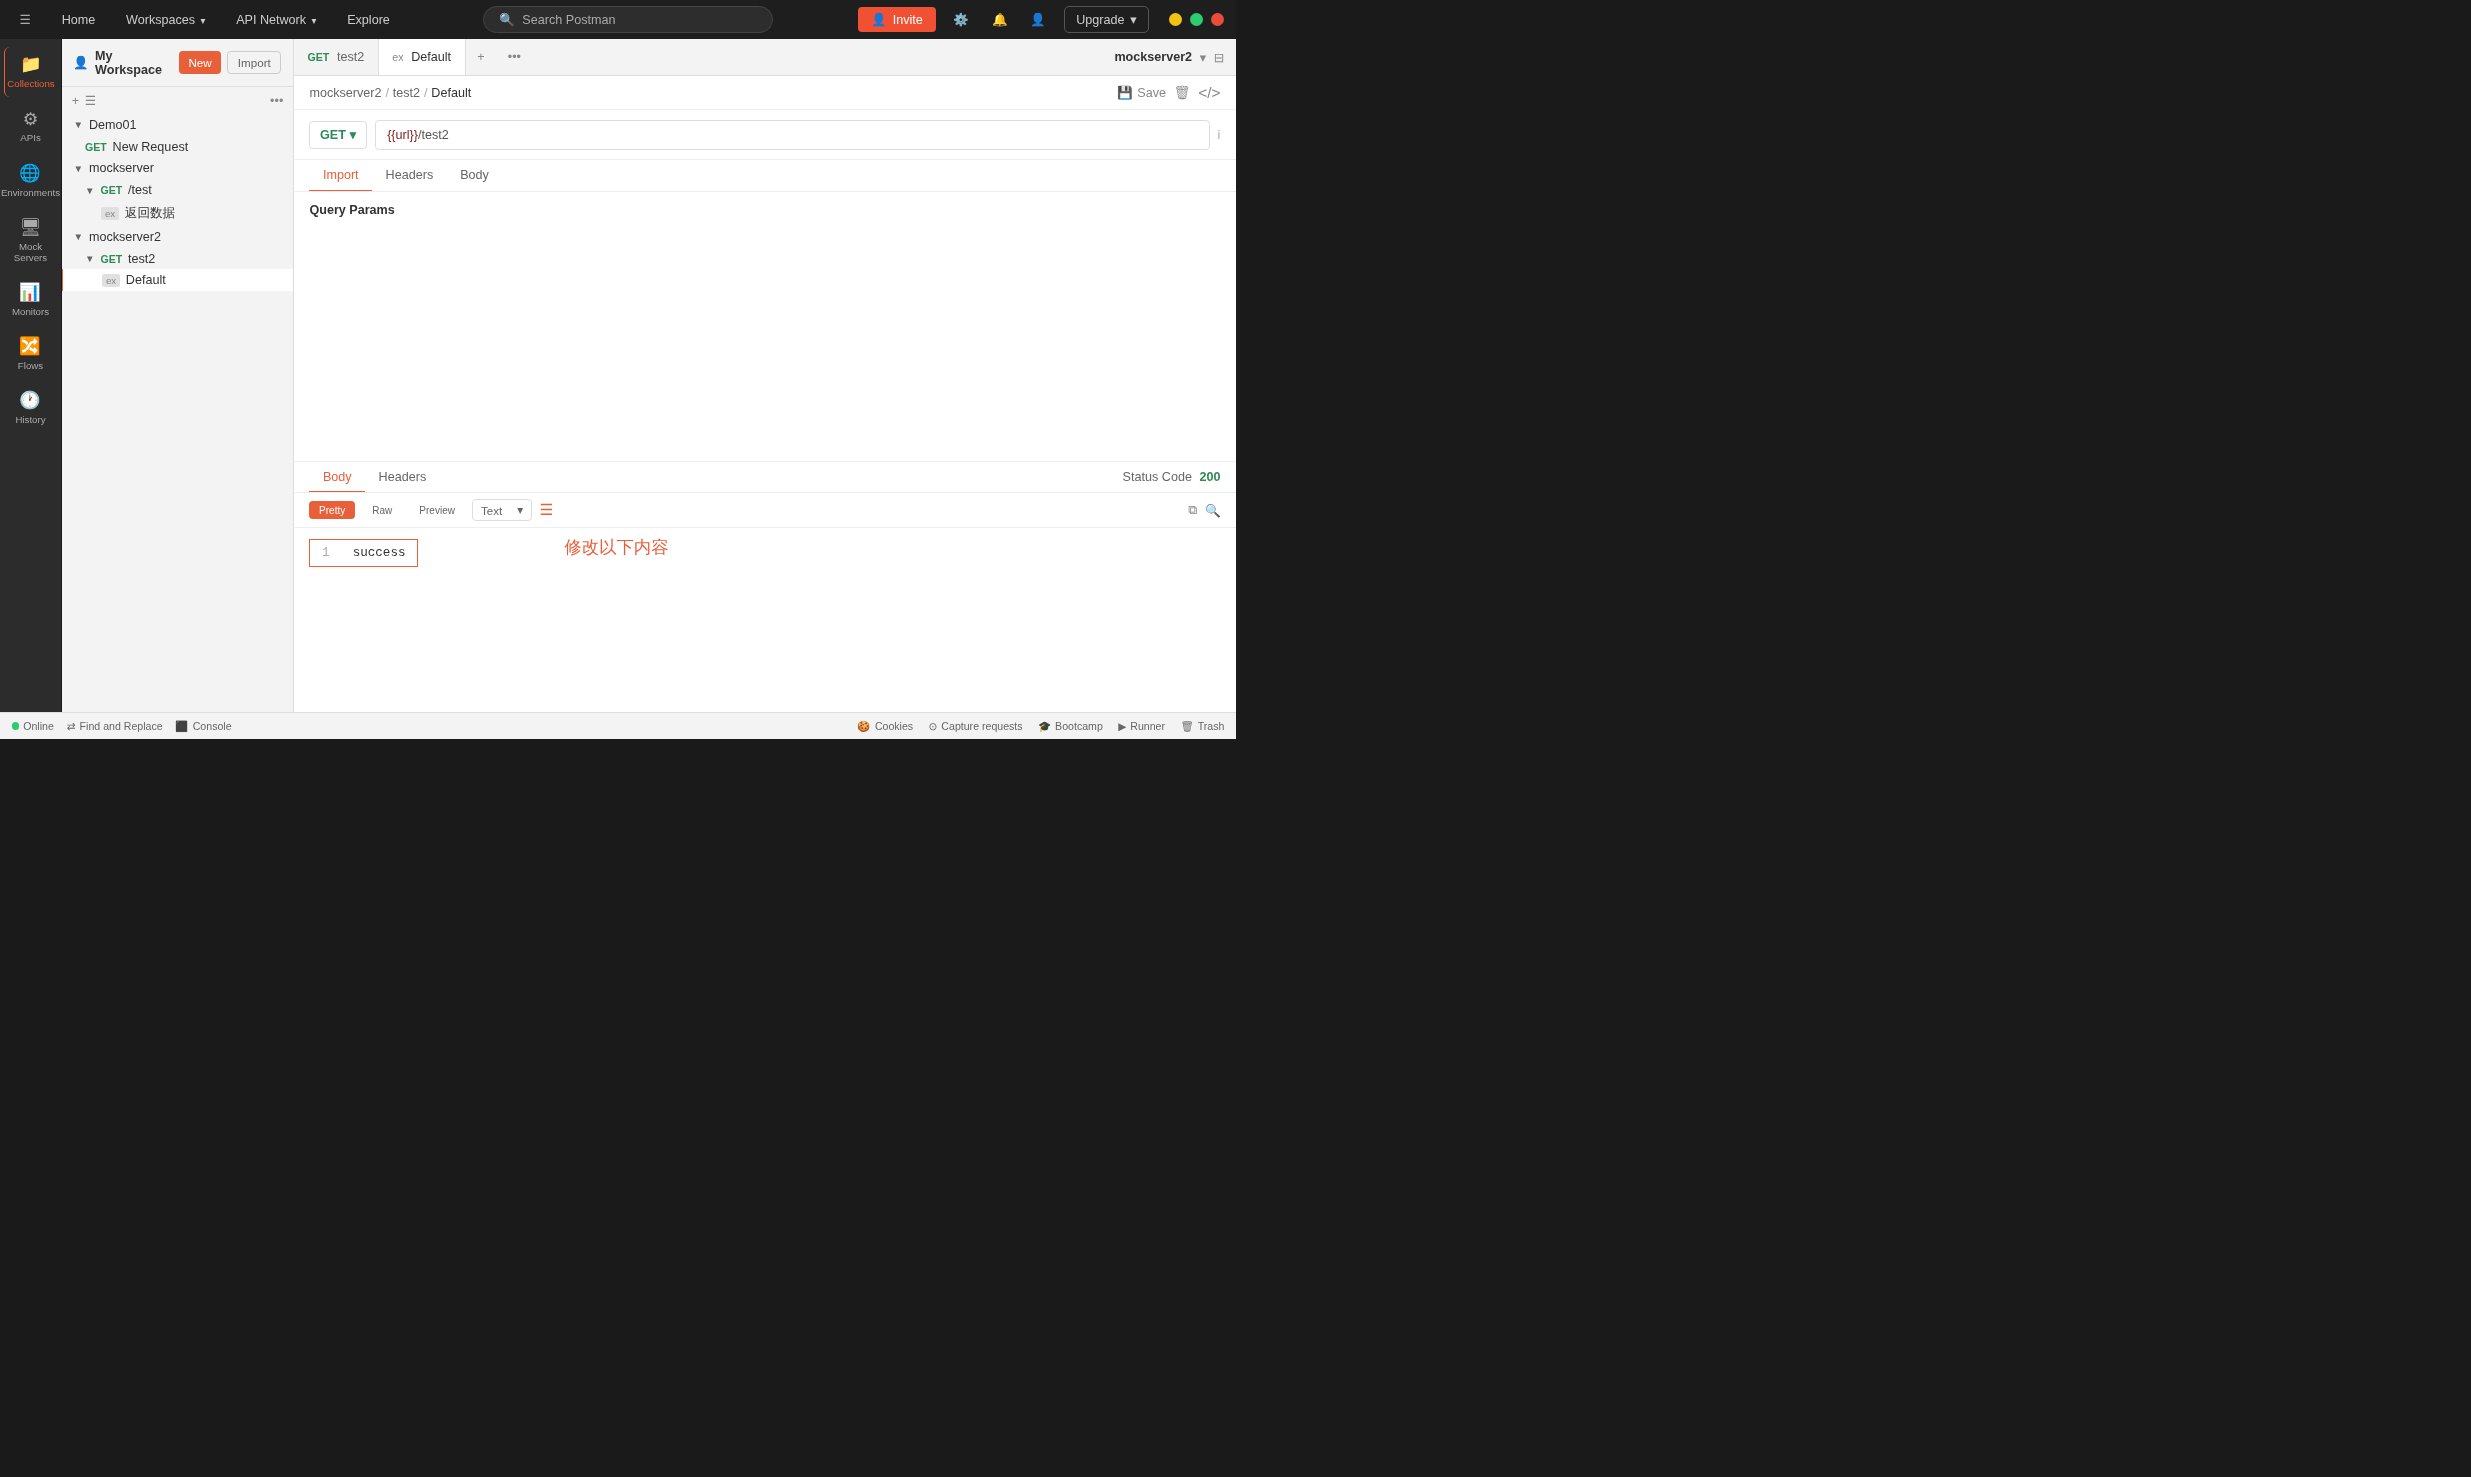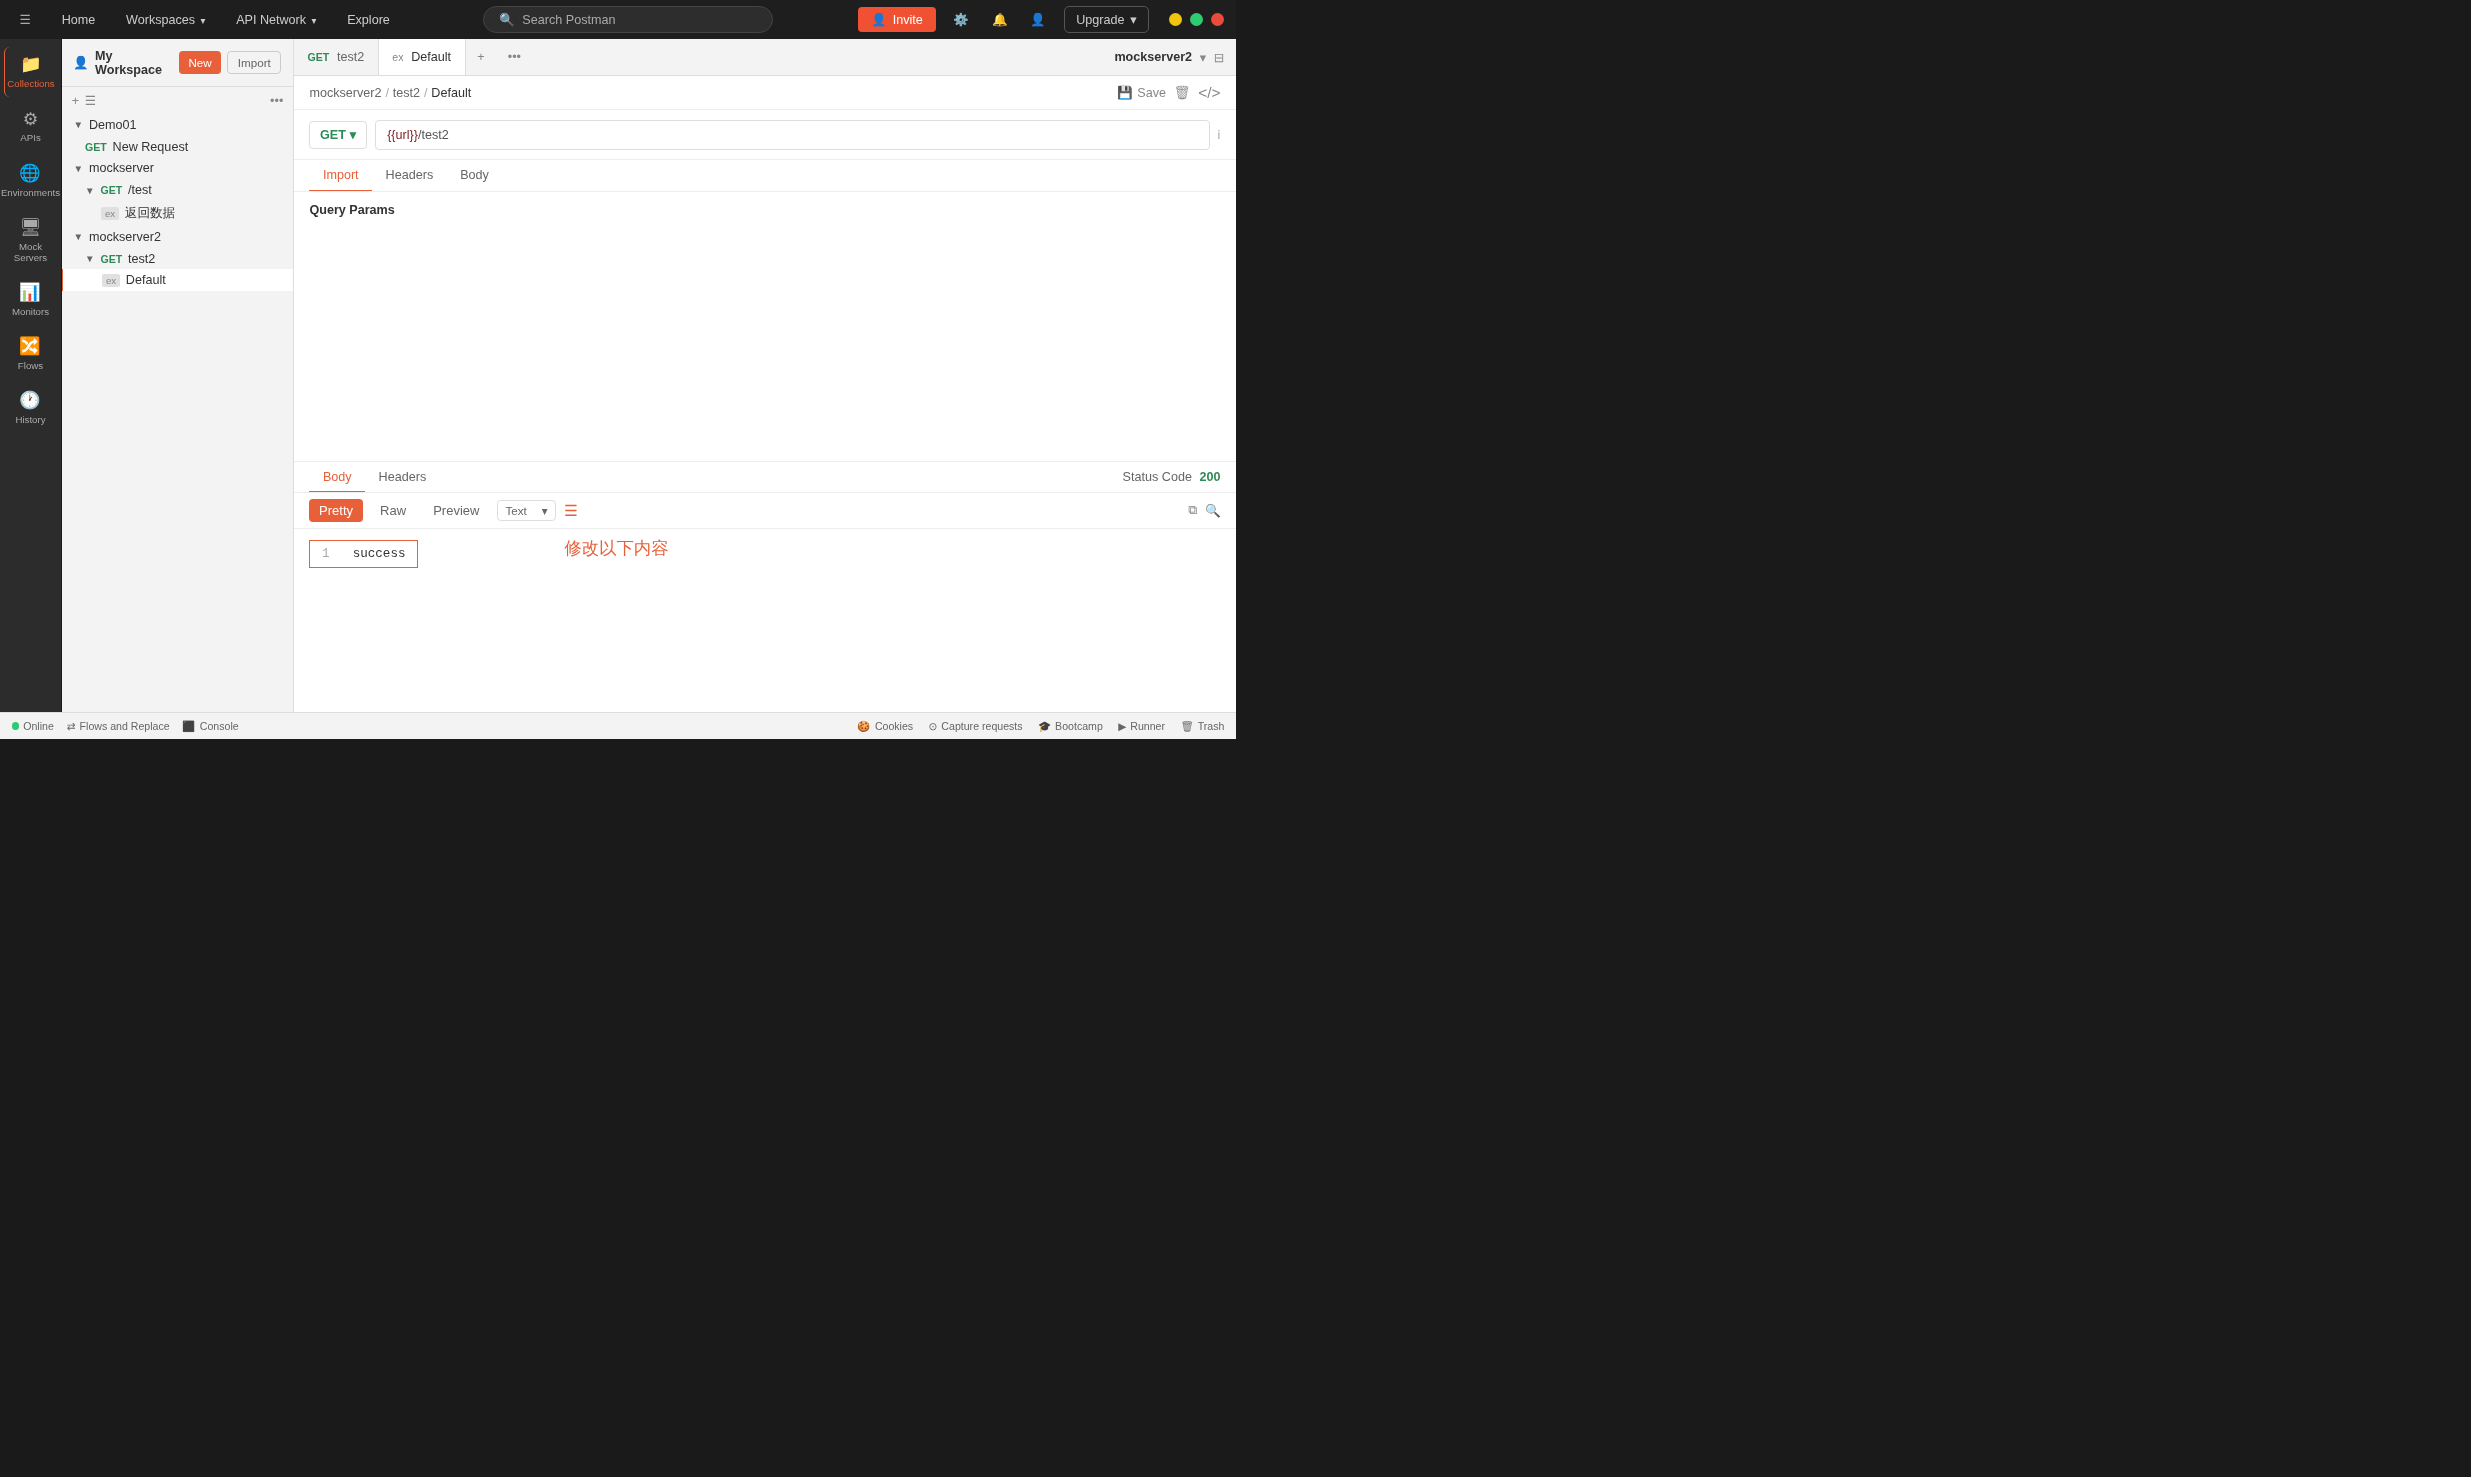--- a/index.html
+++ b/index.html
@@ -95,21 +95,21 @@
     .params-table .bulk-edit { color: #e8603a; cursor: pointer; font-size: 12.6px; }
 
     
     .response-section { height: 251px; display: flex; flex-direction: column; border-top: 1px solid #eee; flex-shrink: 0; }
     .resp-header { display: flex; align-items: center; padding: 0 15.4px; border-bottom: 1px solid #eee; gap: 0; }
     .resp-tab { padding: 7.7px 13.5px; cursor: pointer; color: #666; font-size: 12.6px; border-bottom: 1.9px solid transparent; }
     .resp-tab.active { color: #e8603a; border-bottom: 1.9px solid #e8603a; }
     .resp-status { margin-left: auto; display: flex; align-items: center; gap: 7.7px; color: #666; font-size: 12.6px; }
     .status-code { color: #2e8b57; font-weight: 600; }
     .resp-toolbar { display: flex; align-items: center; padding: 5.8px 15.4px; gap: 7.7px; border-bottom: 1px solid #eee; }
-    .resp-format-btn { padding: 3.9px 9.7px; border-radius: 3.9px; font-size: 13px; cursor: pointer; border: none; background: transparent; color: #666; }
+    .resp-format-btn { padding: 3.9px 9.7px; border-radius: 3.9px; font-size: 10px; cursor: pointer; border: none; background: transparent; color: #666; }
     .resp-format-btn.active { background: #e8603a; color: white; }
     .resp-format-select { border: 1px solid #ddd; border-radius: 3.9px; padding: 2.9px 7.7px; font-size: 11.6px; color: #666; cursor: pointer; display: flex; align-items: center; gap: 15px; }
     .resp-actions { margin-left: auto; display: flex; gap: 7.7px; }
     .resp-body { flex: 1; padding: 11.6px 15.4px; overflow-y: auto; font-family: 'Courier New', monospace; font-size: 12.6px; position: relative; }
     .line-numbers { color: #aaa; user-select: none; margin-right: 15.4px; }
     .success-text { color: #333; }
     .annotation-text { color: #e8603a; font-size: 19.3px; font-weight: 400; position: absolute; left: 251px; top: 7.7px; font-family: sans-serif; }
 
     
     .status-bar { display: flex; align-items: center; background: #f3f3f3; border-top: 1px solid #ddd; height: 27px; padding: 0 11.6px; gap: 13px; font-size: 10.6px; color: #666; flex-shrink: 0; }
@@ -353,21 +353,21 @@
     </div>
   </div>
 
   <div class="status-bar">
     <div class="status-item">
       <div class="online-dot"></div>
       <span>Online</span>
     </div>
     <div class="status-item">
       <span>⇄</span>
-      <span>Flows and Replace</span>
+      <span>Find and Replace</span>
     </div>
     <div class="status-item">
       <span>⬛</span>
       <span>Console</span>
     </div>
     <div class="status-right">
       <div class="status-item">
         <span>🍪</span>
         <span>Cookies</span>
       </div>

